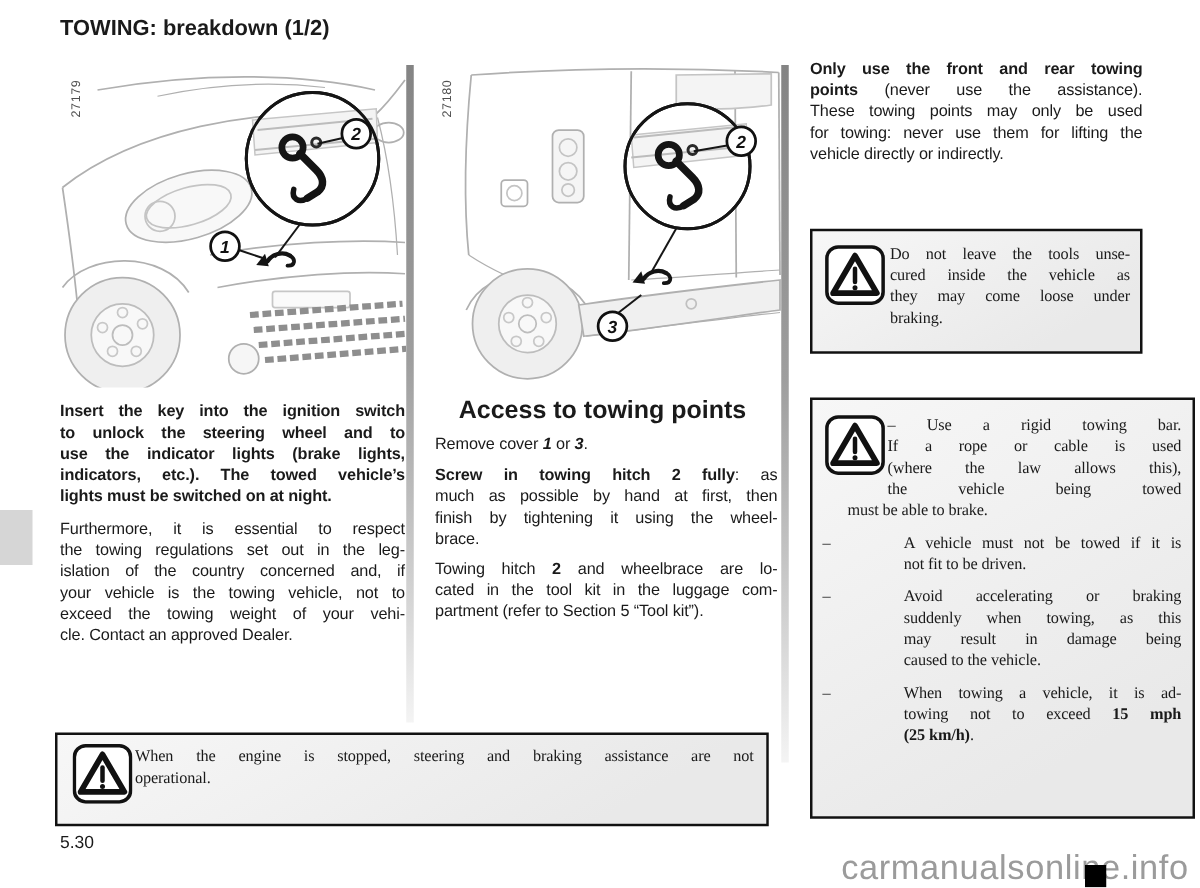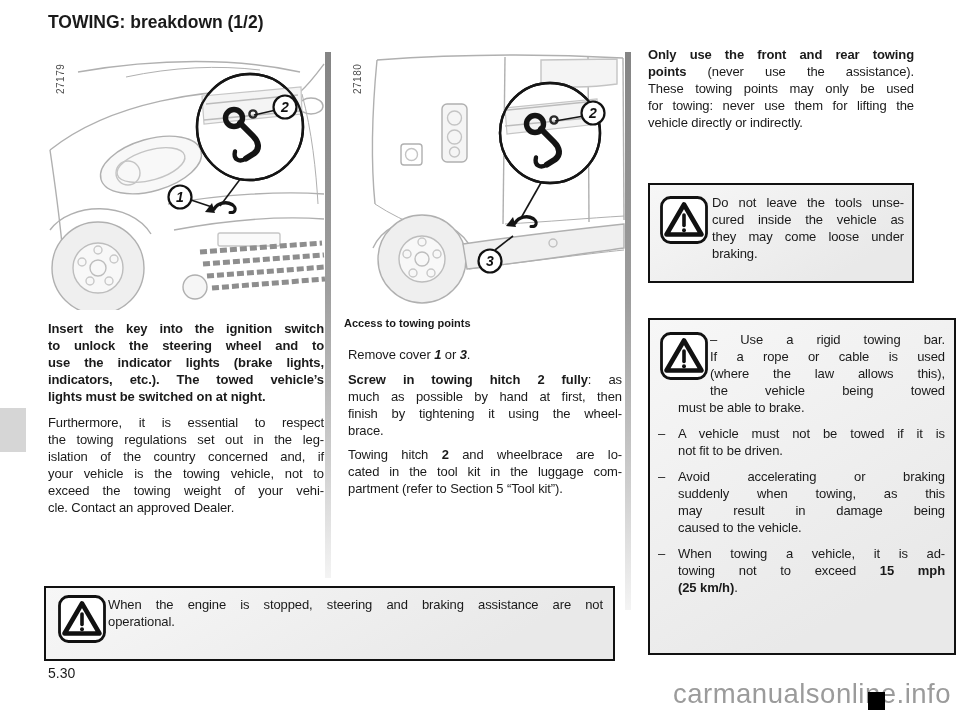--- a/index.html
+++ b/index.html
@@ -22,43 +22,43 @@
   
   .textblock{position:absolute;font-size:13px;line-height:17px;letter-spacing:-0.1px;}
   .line{min-height:17px;}
   .just{text-align:justify;text-align-last:justify;}
   .b{font-weight:700;}
   .bi{font-weight:700;font-style:italic;}
   .boldpara{font-weight:700;}
   .intro{left:648px;top:46px;width:266px;}
   .leftp1{left:48px;top:320px;width:276px;}
   .leftp2{left:48px;top:414px;width:276px;}
-  .mid-heading{position:absolute;left:344px;top:317px;font-size:11px;font-weight:700;}
+  .mid-heading{position:absolute;left:367px;top:317px;font-size:20px;font-weight:700;}
   .midA{left:348px;top:346px;width:274px;}
   .midB{left:348px;top:371px;width:274px;}
   .midC{left:348px;top:446px;width:274px;}
   
   .wbox{position:absolute;border:2px solid #111;box-sizing:border-box;
         background:linear-gradient(150deg,#f7f7f7 0%,#e9e9e9 80%);
-        font-size:13px;line-height:17px;letter-spacing:-0.1px;}
+        font-size:13px;line-height:17px;letter-spacing:-0.1px;font-family:Liberation Serif, serif;}
   .wbox1{left:648px;top:183px;width:266px;height:100px;}
   .wbox2{left:648px;top:318px;width:308px;height:337px;}
   .wbox3{left:44px;top:586px;width:571px;height:75px;}
   .wicon{position:absolute;width:48px;height:48px;}
   .wbox1 .wicon{left:10px;top:11px;}
   .wbox2 .wicon{left:10px;top:12px;}
   .wbox3 .wicon{left:12px;top:7px;}
   .wtext1{position:absolute;left:62px;top:9px;right:8px;}
   .wtext3{position:absolute;left:62px;top:8px;right:10px;}
   .narrowA{position:absolute;left:60px;top:11px;right:9px;}
   .contA{position:absolute;left:28px;top:79px;right:9px;}
   .rules-list{position:absolute;left:8px;right:9px;top:105px;display:flex;flex-direction:column;gap:9px;}
   .bullet{display:flex;}
   .dash{flex:0 0 20px;width:20px;}
-  .btext{flex:1;}
+  .btext{flex:1;margin-left:45px;}
   
   .pagenum{position:absolute;left:48px;top:665px;font-size:14px;}
   .watermark{position:absolute;right:9px;top:678px;font-size:27.5px;color:#9b9b9b;letter-spacing:0.5px;}
   .cursor-block{position:absolute;left:868px;top:692px;width:17px;height:18px;background:#000;}
   .side-tab{position:absolute;left:0;top:408px;width:26px;height:44px;background:#d6d6d6;}
 </style>
 </head>
 <body>
 
 <div class="page">

